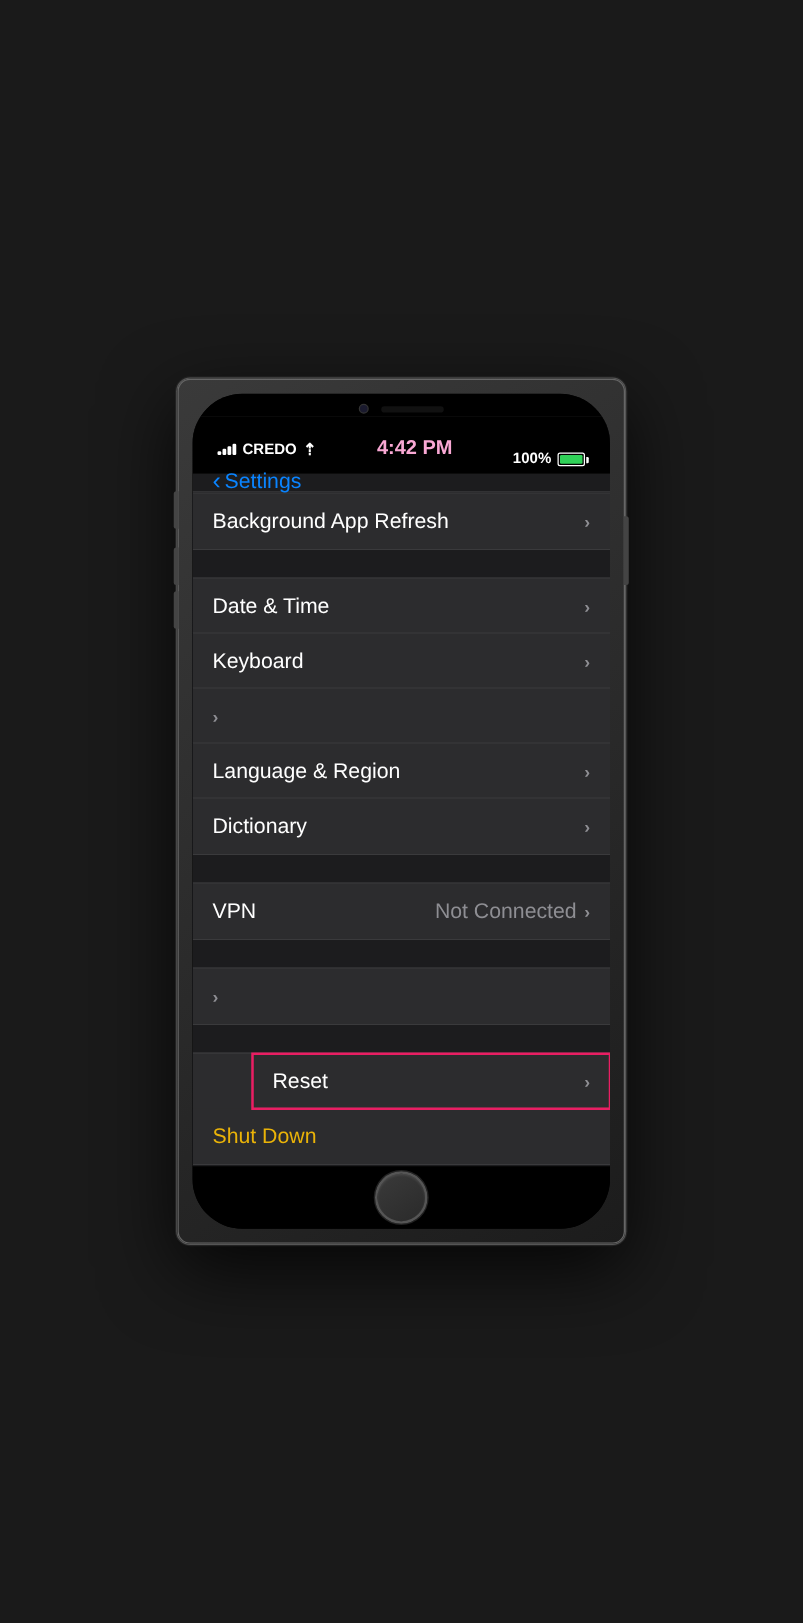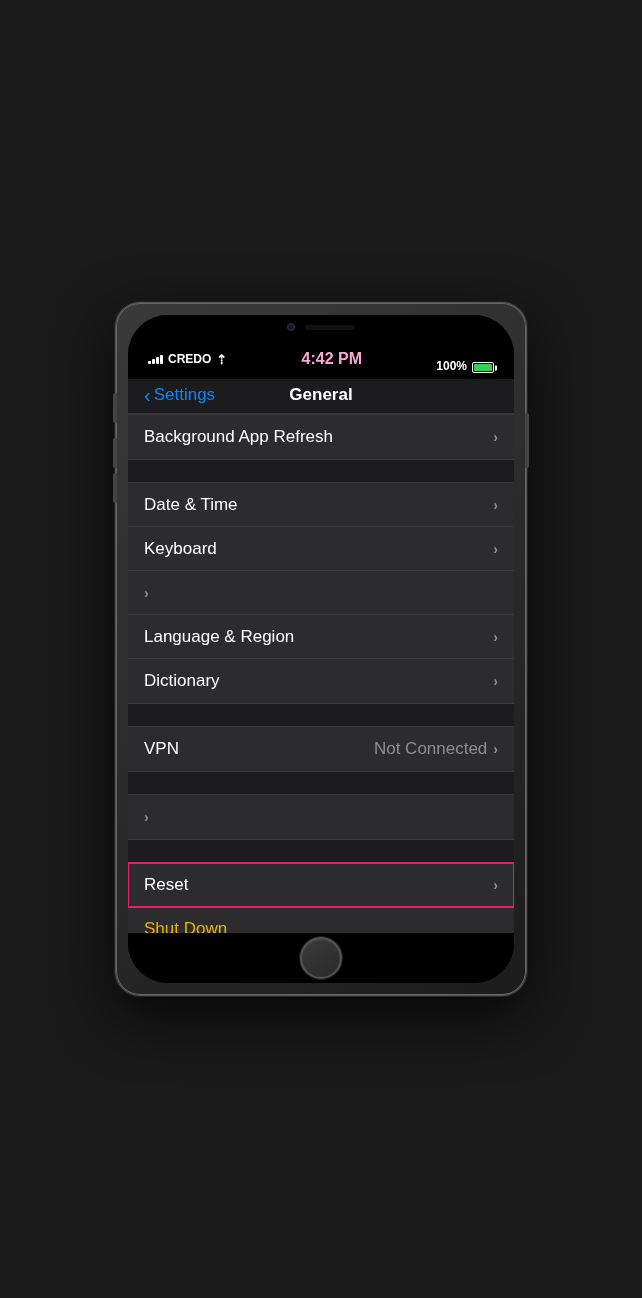--- a/index.html
+++ b/index.html
@@ -7,24 +7,24 @@
     body {
       background: #1a1a1a;
       display: flex;
       justify-content: center;
       align-items: center;
       min-height: 100vh;
       font-family: -apple-system, 'SF Pro Text', 'Helvetica Neue', sans-serif;
     }
 
     .phone-outer {
-      width: 410px;
+      width: 358px;
       height: 692px;
       background: linear-gradient(145deg, #3a3a3a, #1c1c1c);
-      border-radius: 24px;
+      border-radius: 10px;
       padding: 12px;
       box-shadow:
         0 0 0 1px #555,
         0 0 0 2px #222,
         inset 0 0 0 1px #666,
         0 20px 60px rgba(0,0,0,0.8);
       position: relative;
     }
 
     
@@ -259,20 +259,21 @@
       color: #8e8e93;
       font-size: 14px;
       font-weight: 600;
     }
 
     
     .settings-item.highlighted {
       outline: 2.5px solid #e91e63;
       outline-offset: -1px;
       z-index: 2;
+      margin-left: 48px;
     }
 
     
     .item-label.blue {
       color: #eab308;
     }
 
     
     .phone-bottom {
       background: #000;
@@ -352,21 +353,20 @@
             </div>
           </div>
         </div>
       </div>
 
       <div class="nav-header">
         <div class="back-btn">
           <span class="back-chevron">‹</span>
           <span>Settings</span>
         </div>
-        <div class="nav-title">General</div>
       </div>
 
       <div class="settings-scroll">
 
         <div class="settings-group">
           <div class="settings-list">
             <div class="settings-item">
               <div class="item-left">
                 <span class="item-label">Background App Refresh</span>
               </div>

